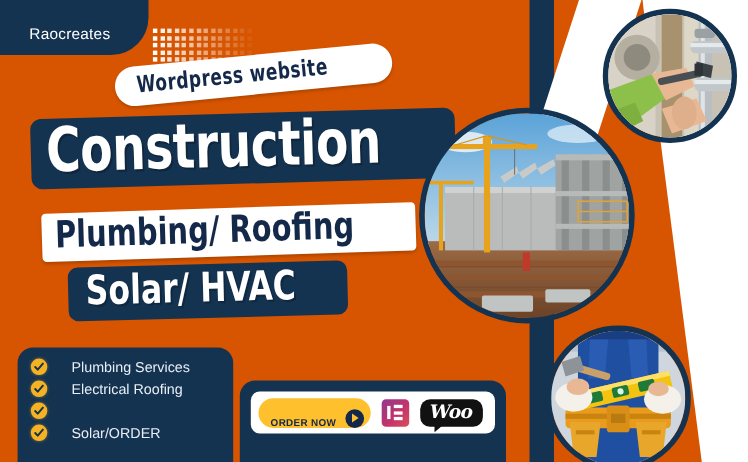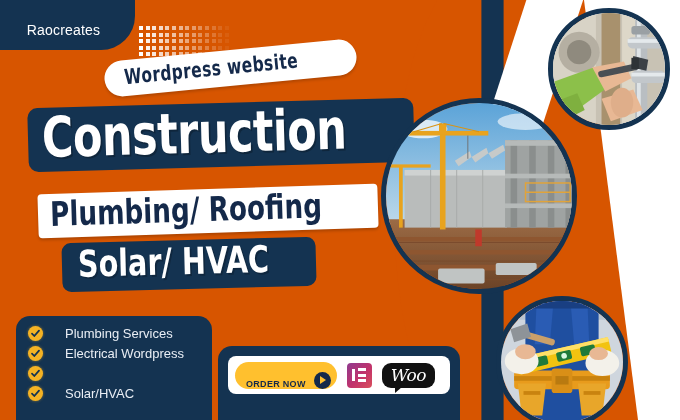--- a/index.html
+++ b/index.html
@@ -298,21 +298,21 @@
   .woo-logo {
     position: relative;
     background: #111111;
     border-radius: 9px;
     padding: 2px 9px 3px 9px;
     flex: 0 0 auto;
   }
   .woo-logo span {
     color: #ffffff;
     font-size: 17px;
-    font-weight: normal;
+    font-weight: bold;
     font-family: "DejaVu Serif", serif;
     letter-spacing: -0.5px;
     font-style: italic;
     margin-top: 44px;
   }
   .woo-logo::after {
     content: "";
     position: absolute;
     left: 13px; bottom: -5px;
     width: 0; height: 0;
@@ -446,36 +446,36 @@
           </svg>
         </span>
         <span>Plumbing Services</span>
       </div>
       <div class="feature-row">
         <span class="check">
           <svg width="11" height="11" viewBox="0 0 11 11">
             <path d="M2 5.6 L4.3 8 L9 2.6" stroke="#143351" stroke-width="1.8" fill="none" stroke-linecap="round" stroke-linejoin="round"></path>
           </svg>
         </span>
-        <span>Electrical Wordpress</span>
+        <span>Electrical Roofing</span>
       </div>
       <div class="feature-row">
         <span class="check">
           <svg width="11" height="11" viewBox="0 0 11 11">
             <path d="M2 5.6 L4.3 8 L9 2.6" stroke="#143351" stroke-width="1.8" fill="none" stroke-linecap="round" stroke-linejoin="round"></path>
           </svg>
         </span>
       </div>
       <div class="feature-row">
         <span class="check">
           <svg width="11" height="11" viewBox="0 0 11 11">
             <path d="M2 5.6 L4.3 8 L9 2.6" stroke="#143351" stroke-width="1.8" fill="none" stroke-linecap="round" stroke-linejoin="round"></path>
           </svg>
         </span>
-        <span>Solar/HVAC</span>
+        <span>Solar/ORDER</span>
       </div>
     </div>
 
   <div class="cta-bar">
     <div class="cta-inner">
       <button class="order-btn">
         <span class="lbl">ORDER NOW</span>
         <span class="play">
             <i></i>
           </span>

